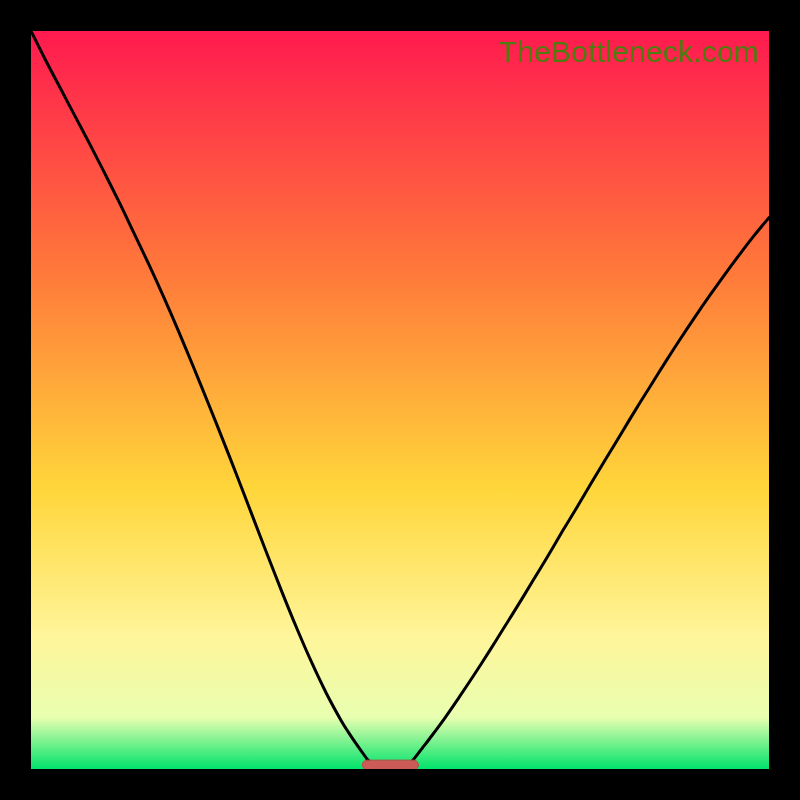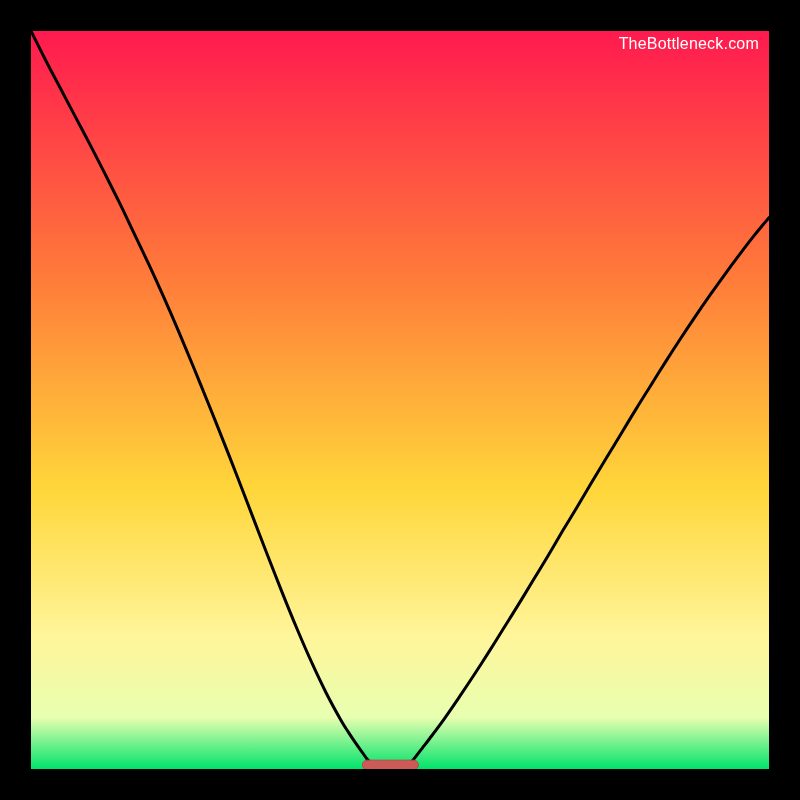--- a/index.html
+++ b/index.html
@@ -24,22 +24,22 @@
     left: 31px;
     top: 31px;
     width: 738px;
     height: 738px;
     overflow: hidden;
   }
   .watermark {
     position: absolute;
     top: 4px;
     right: 10px;
-    color: #ffffff;
-    font-size: 16px;
+    color: #4d7c0f;
+    font-size: 30px;
     font-weight: 400;
     letter-spacing: 0.2px;
     user-select: none;
   }
   svg { display: block; }
 </style>
 </head>
 <body>
 
 <div class="frame">

